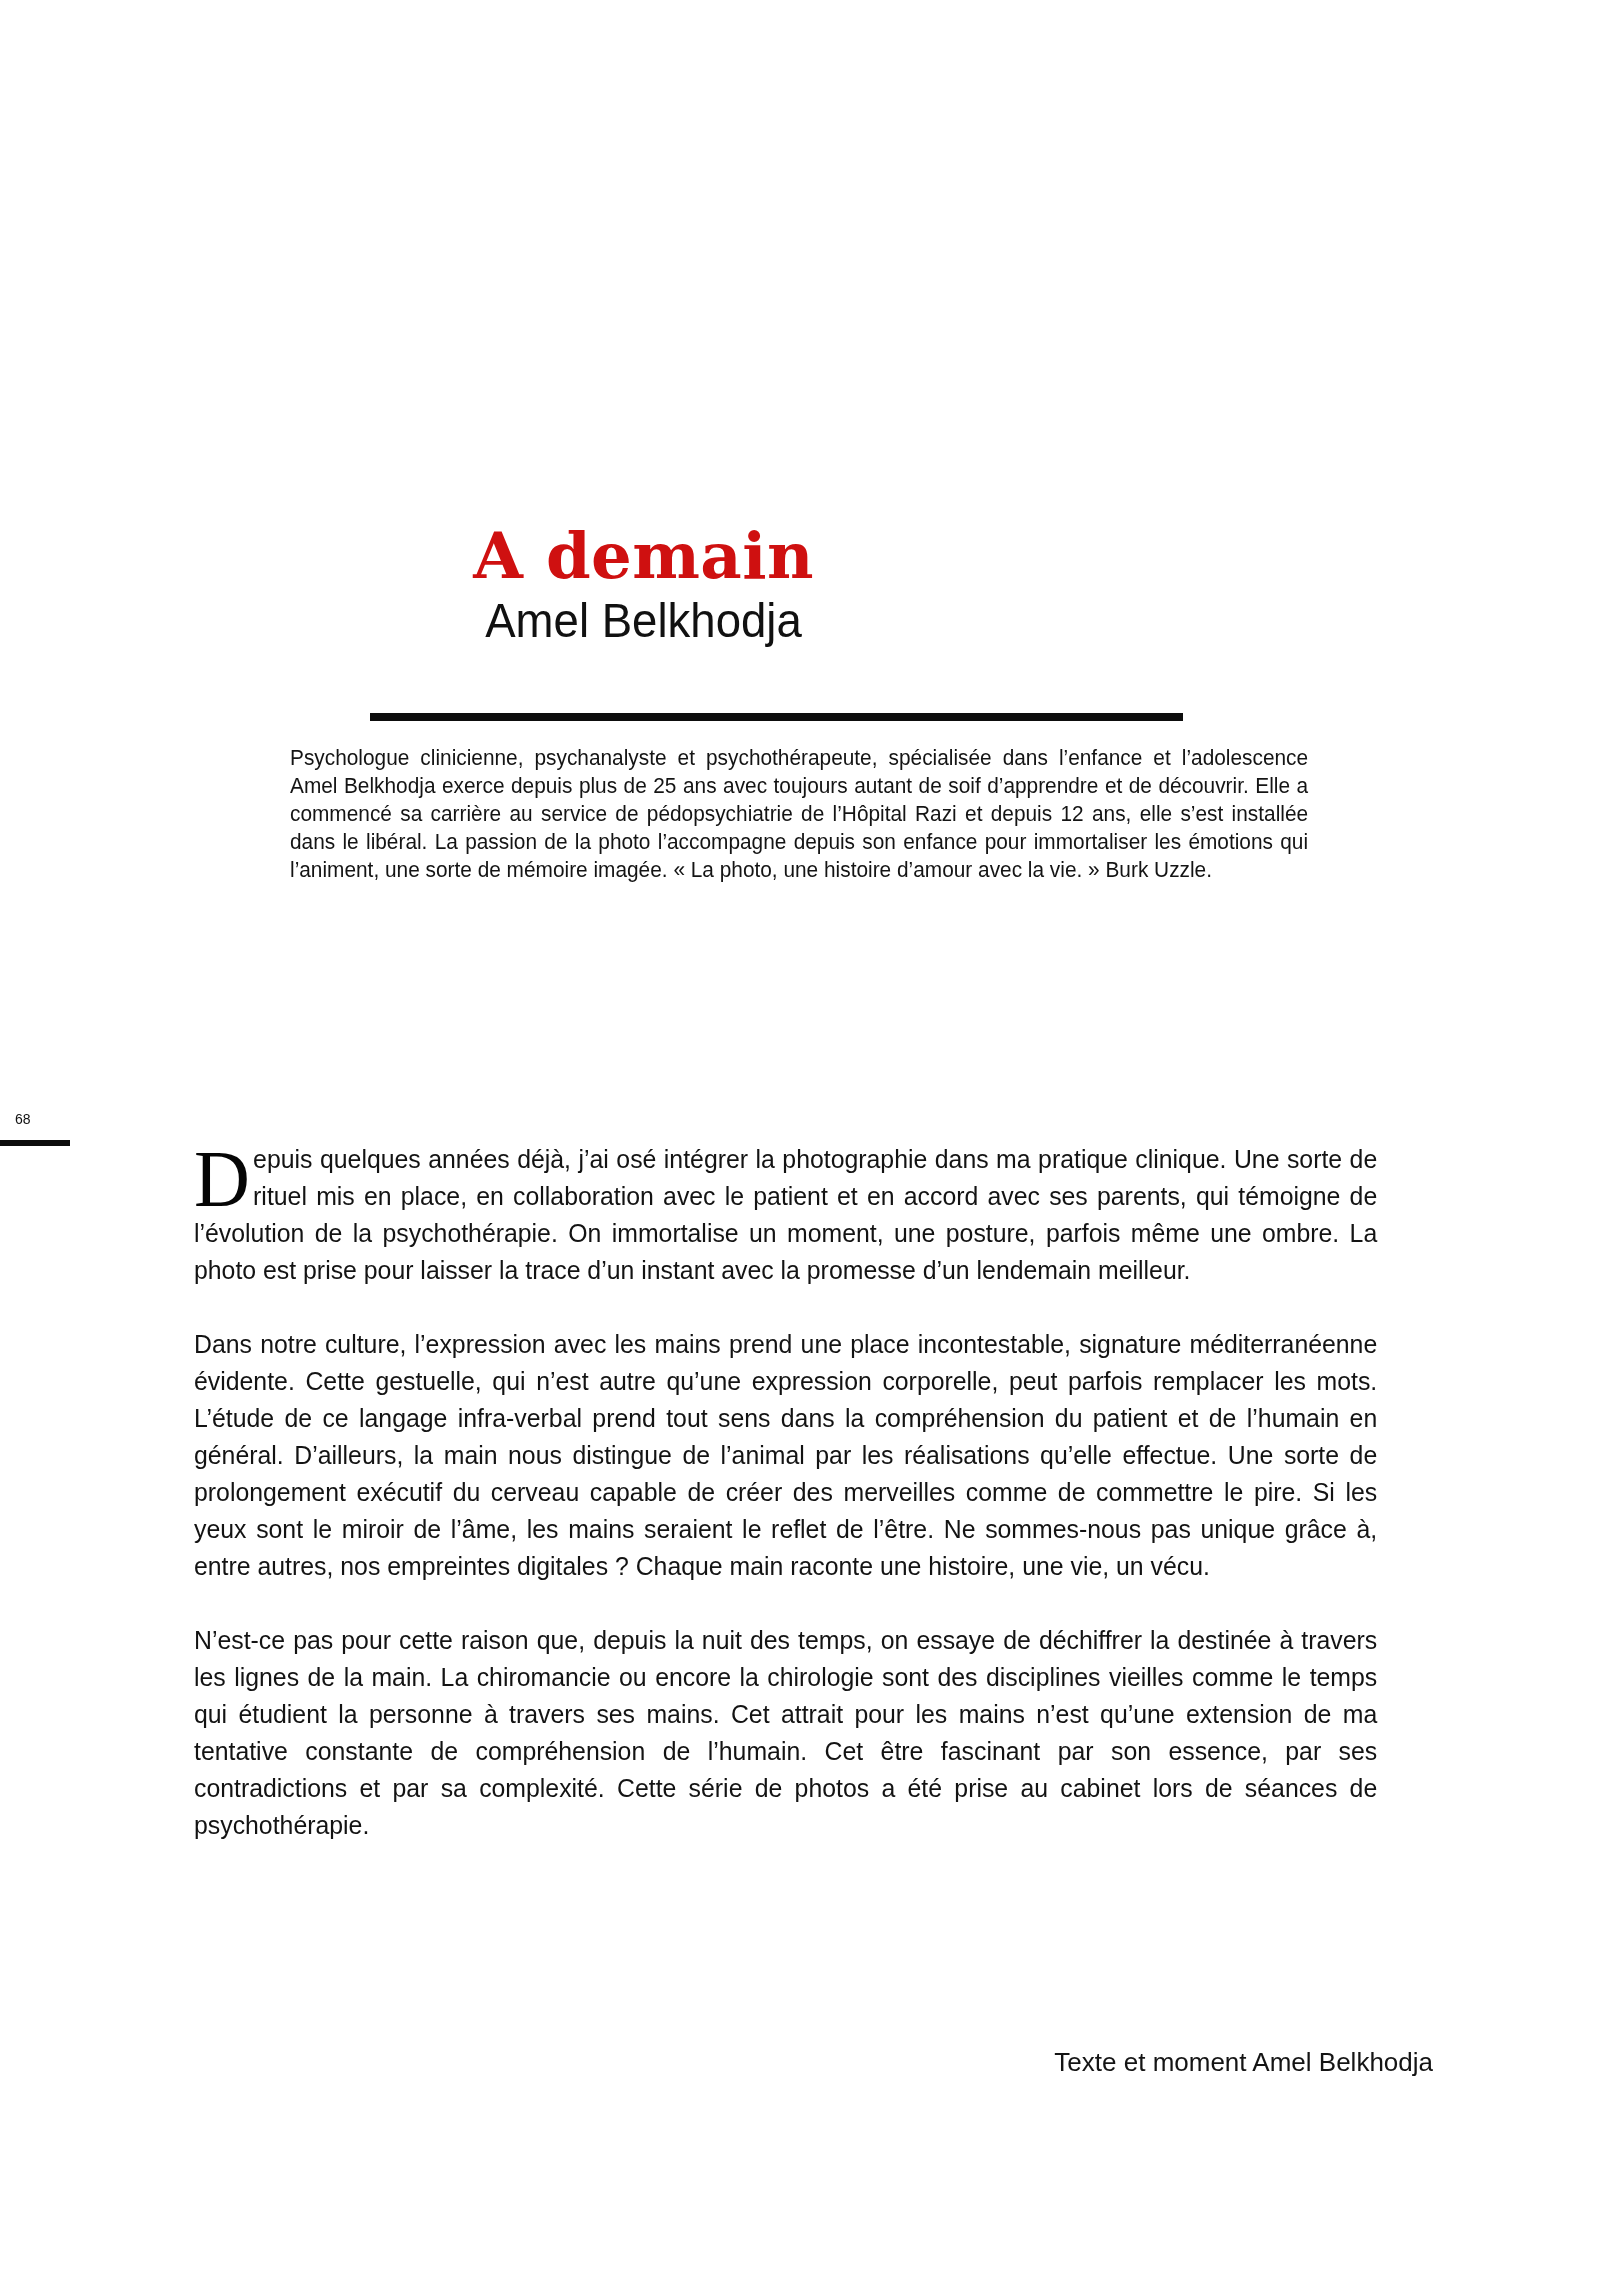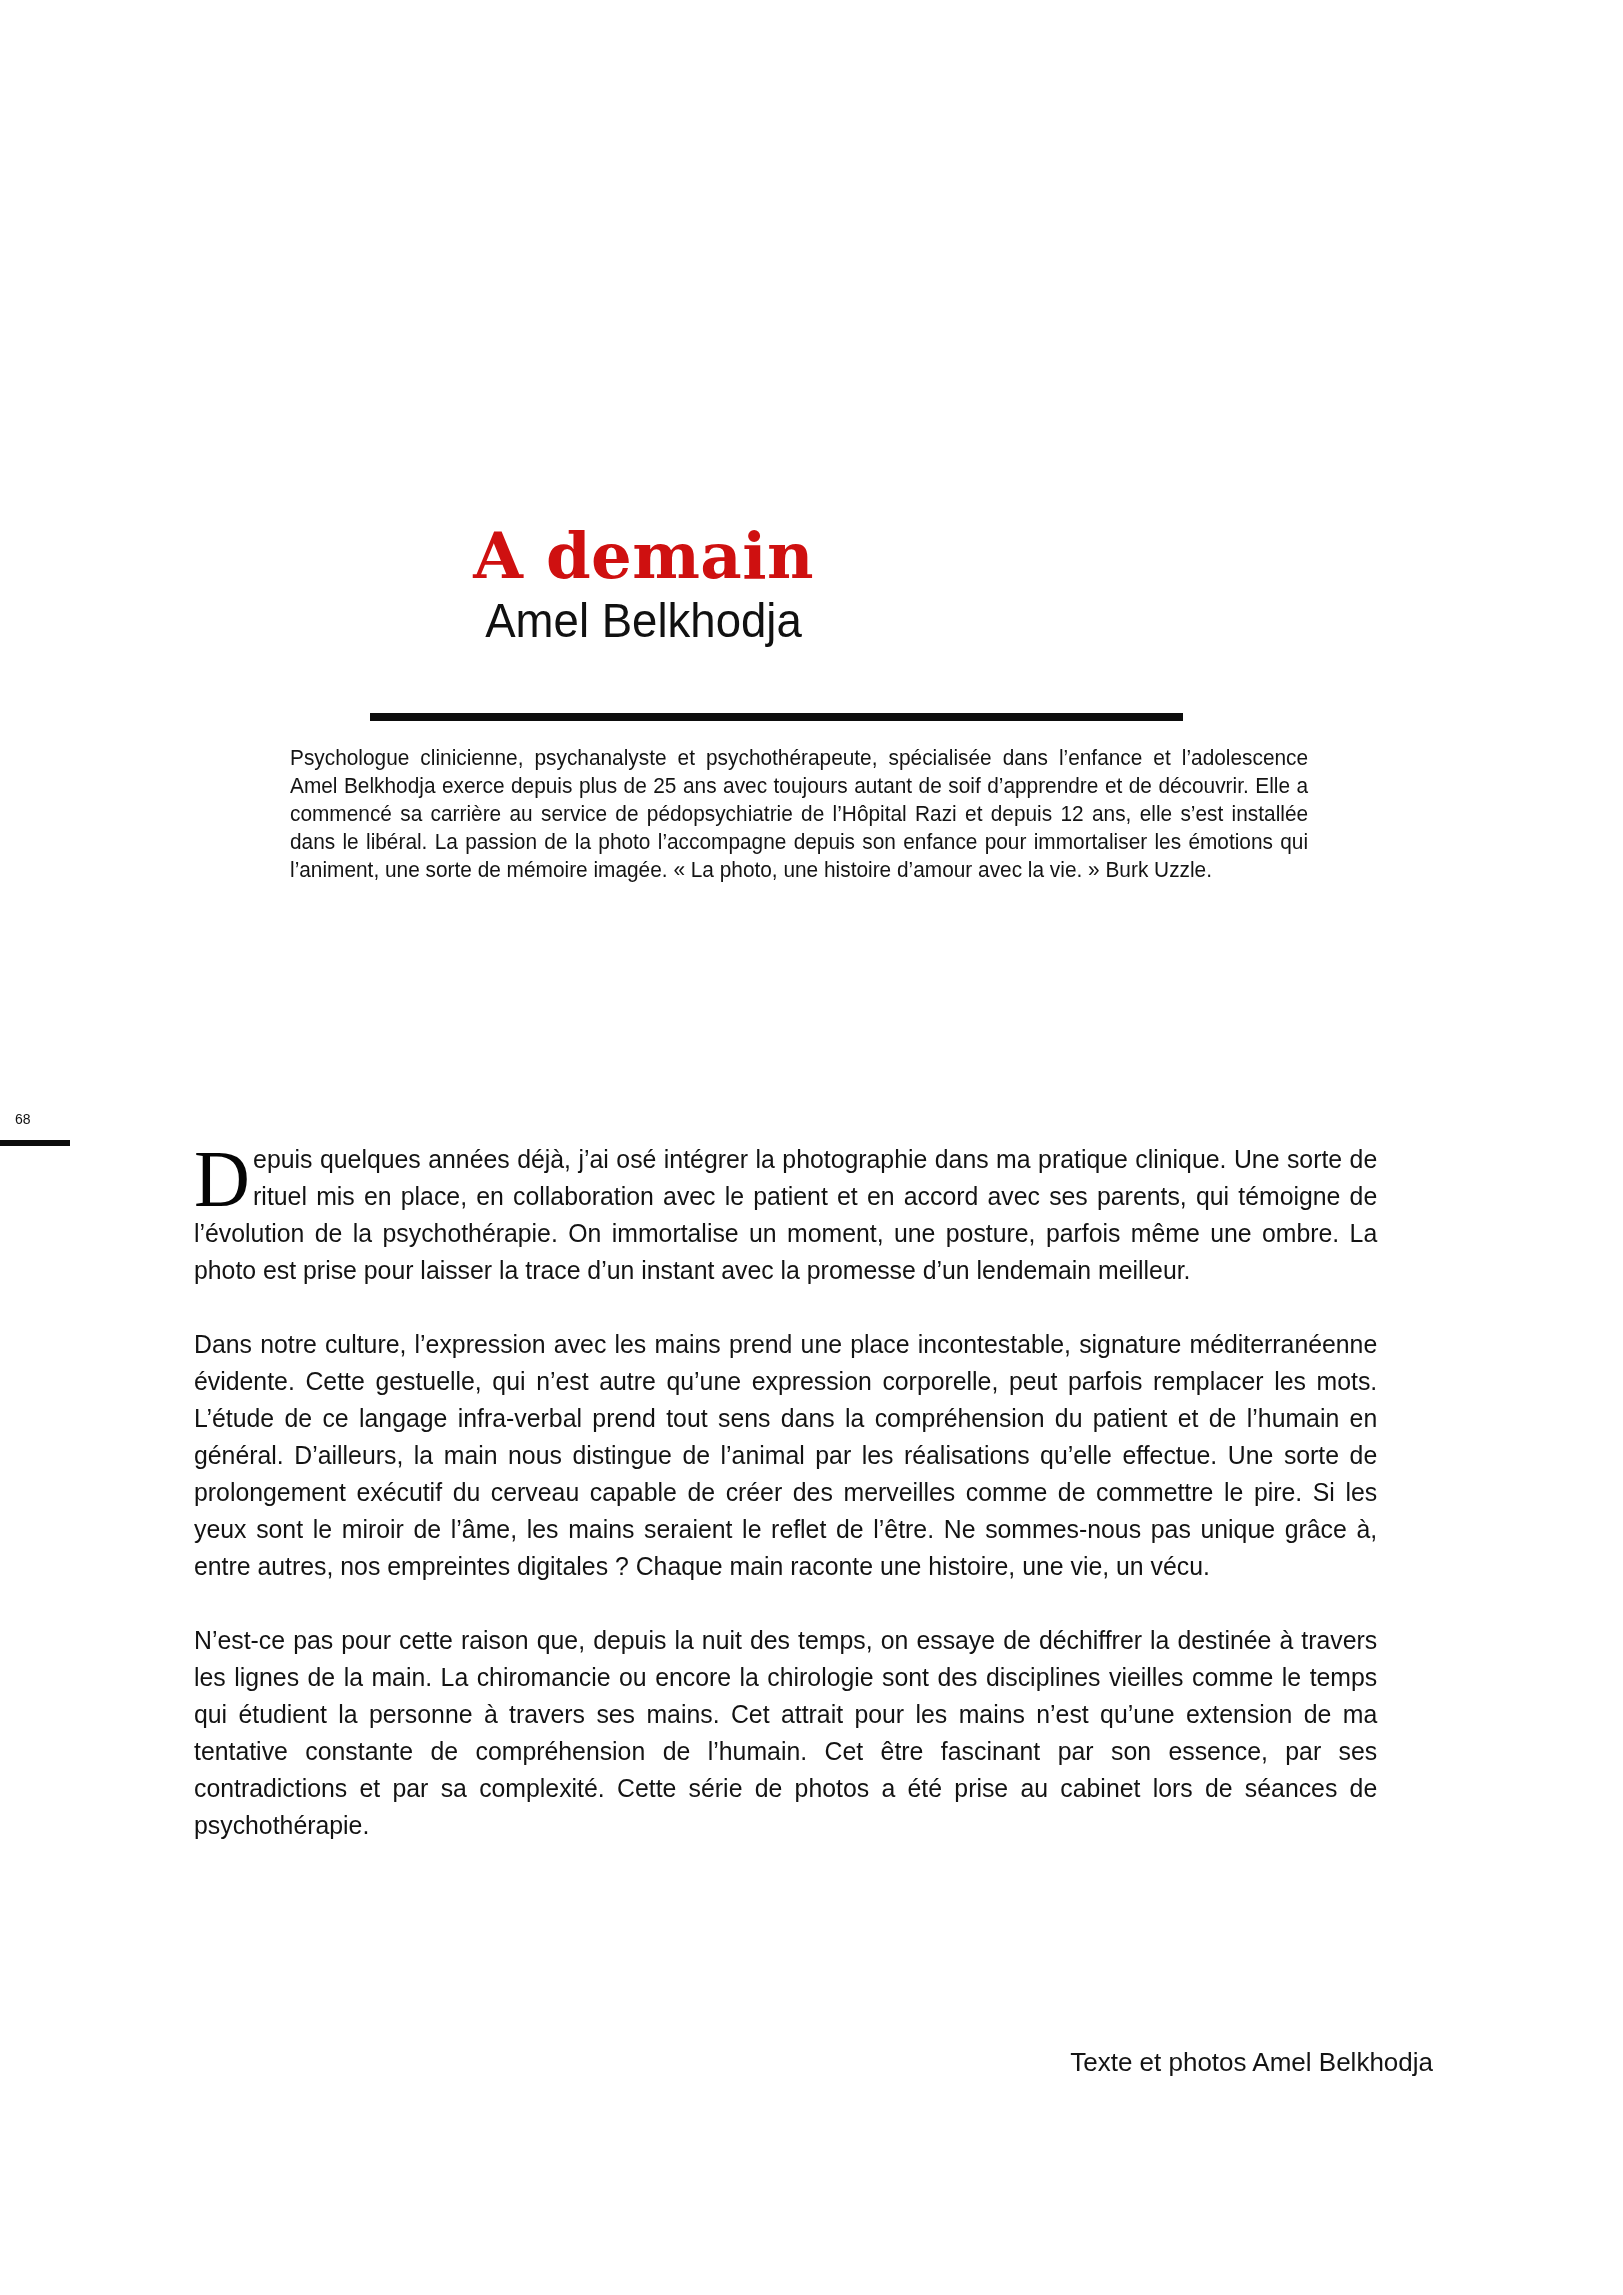--- a/index.html
+++ b/index.html
@@ -183,16 +183,16 @@
     <p class="body-p lead">
       <span class="dropcap">D</span><span>epuis quelques années déjà, j’ai osé intégrer la photographie dans ma pratique clinique. Une sorte de rituel mis en place, en collaboration avec le patient et en accord avec ses parents, qui témoigne de l’évolution de la psychothérapie. On immortalise un moment, une posture, parfois même une ombre. La photo est prise pour laisser la trace d’un instant avec la promesse d’un lendemain meilleur.</span>
     </p>
 
     <p class="body-p">Dans notre culture, l’expression avec les mains prend une place incontestable, signature méditerranéenne évidente. Cette gestuelle, qui n’est autre qu’une expression corporelle, peut parfois remplacer les mots. L’étude de ce langage infra-verbal prend tout sens dans la compréhension du patient et de l’humain en général. D’ailleurs, la main nous distingue de l’animal par les réalisations qu’elle effectue. Une sorte de prolongement exécutif du cerveau capable de créer des merveilles comme de commettre le pire. Si les yeux sont le miroir de l’âme, les mains seraient le reflet de l’être. Ne sommes-nous pas unique grâce à, entre autres, nos empreintes digitales ? Chaque main raconte une histoire, une vie, un vécu.</p>
 
     <p class="body-p">N’est-ce pas pour cette raison que, depuis la nuit des temps, on essaye de déchiffrer la destinée à travers les lignes de la main. La chiromancie ou encore la chirologie sont des disciplines vieilles comme le temps qui étudient la personne à travers ses mains. Cet attrait pour les mains n’est qu’une extension de ma tentative constante de compréhension de l’humain. Cet être fascinant par son essence, par ses contradictions et par sa complexité. Cette série de photos a été prise au cabinet lors de séances de psychothérapie.</p>
 
   </div>
 
-  <div class="credit">Texte et photos Amel Belkhodja</div>
+  <div class="credit">Texte et moment Amel Belkhodja</div>
 
 </div>
 
 
 </body></html>

